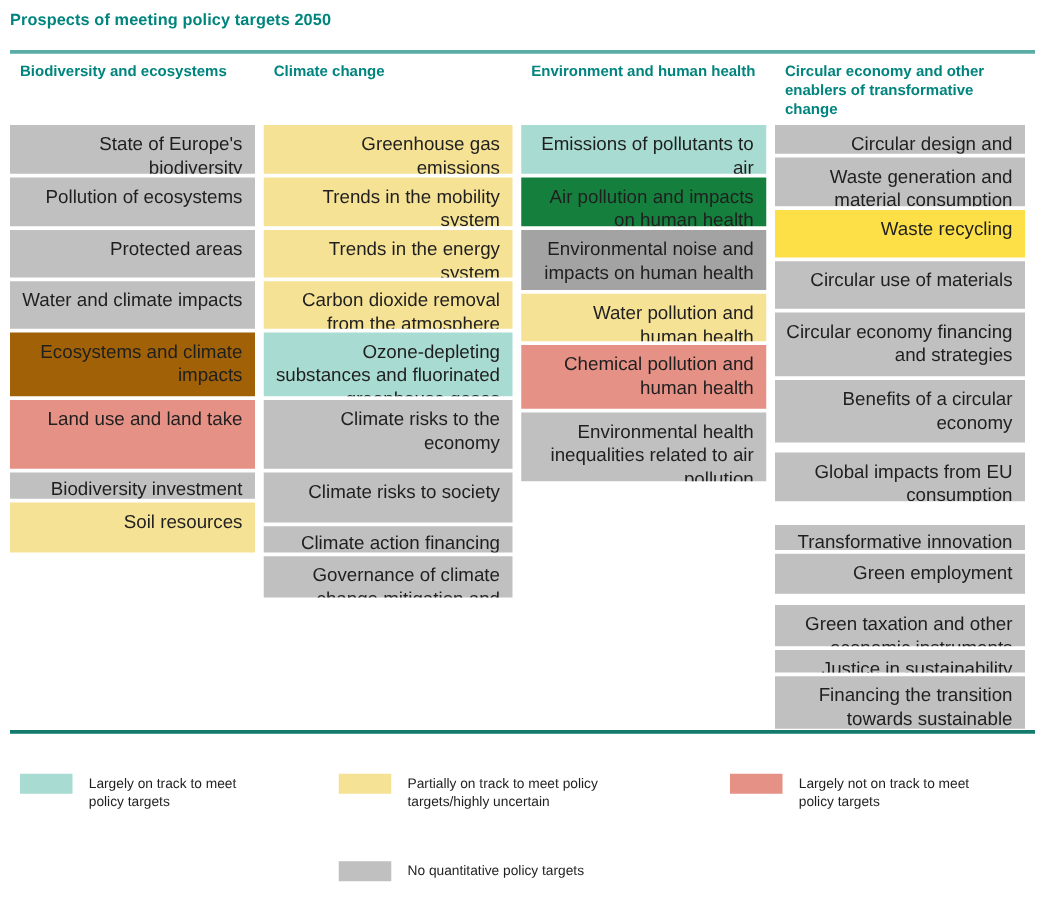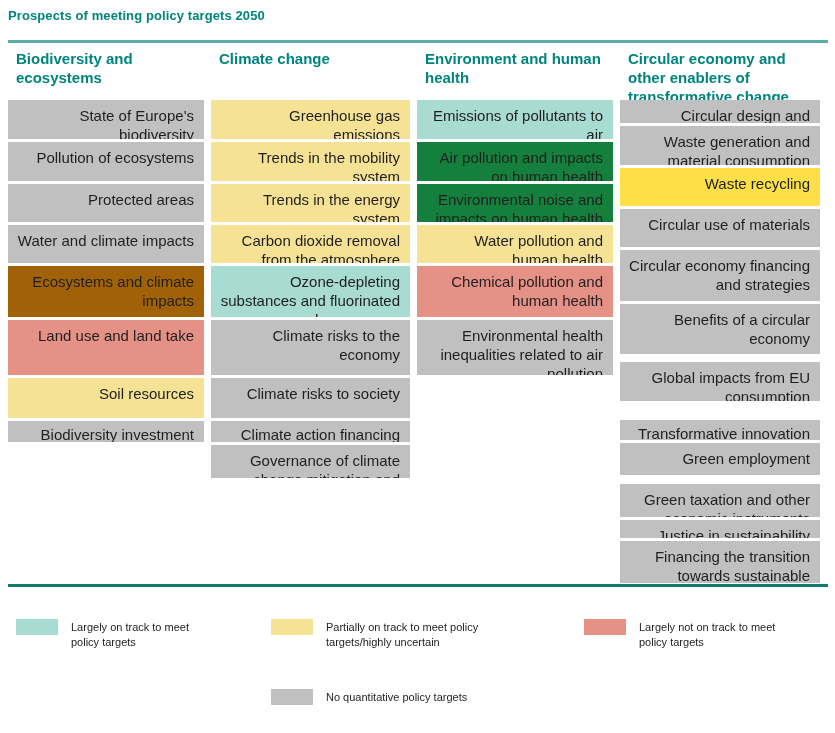--- a/index.html
+++ b/index.html
@@ -2,21 +2,21 @@
 <html><head>
 <meta charset="utf-8">
 <style>
   html, body { margin:0; padding:0; background:#ffffff; }
   body { font-family:"Liberation Sans", sans-serif; color:#222222; }
   .fig { position:relative; width:835px; height:733px; box-sizing:border-box; padding:8px 7px 0 8px; overflow:hidden; }
   .title { color:#00847e; font-weight:bold; font-size:13px; letter-spacing:.1px; }
   .rule-top { height:3px; background:#5aaca6; margin-top:17px; }
   .hdr-row, .grid { display:grid; grid-template-columns:196px 199px 196px 200px; column-gap:7px; }
   .hdr-row { box-sizing:border-box; height:57px; padding-top:7px; }
-  .hdr { color:#00847e; font-weight:bold; font-size:15px; line-height:1.25; padding:0 6px 0 8px; }
+  .hdr { color:#00847e; font-weight:bold; font-size:12px; line-height:1.25; padding:0 6px 0 8px; }
   .grid { align-items:start; }
   .col { display:flex; flex-direction:column; }
   .cell { background:#c0c0c0; box-sizing:border-box; margin-bottom:3px; padding:6px 10px 0 8px;
           font-size:15px; line-height:1.27; color:#1f1f1f; overflow:hidden;text-align:right; }
   .col .cell:last-child { margin-bottom:0; }
   .rule-bottom { height:3px; background:#127b6d; margin-top:1px; }
   .legend { position:relative; height:122px; }
   .legend-item { position:absolute; display:flex; align-items:flex-start; }
   .swatch { width:42px; height:16px; margin-right:13px; flex:none; background:#c0c0c0; }
   .legend-text { font-size:11px; line-height:1.35; color:#1f1f1f; padding-top:1px; }
@@ -40,40 +40,40 @@
 
   <div class="grid">
 
     <div class="col">
       <div class="cell" style="height: 39px; background: rgb(192, 192, 192);">State of Europe's biodiversity</div>
       <div class="cell" style="height: 39px; background: rgb(192, 192, 192);">Pollution of ecosystems</div>
       <div class="cell" style="height: 38px; background: rgb(192, 192, 192);">Protected areas</div>
       <div class="cell" style="height: 38px; background: rgb(192, 192, 192);">Water and climate impacts</div>
       <div class="cell" style="height: 51px; background: #a16207;">Ecosystems and climate impacts</div>
       <div class="cell" style="height: 55px; background: rgb(230, 145, 134);">Land use and land take</div>
+      <div class="cell" style="height: 21px; padding-top: 4px; background: rgb(192, 192, 192);">Biodiversity investment needs</div>
       <div class="cell" style="height: 40px; background: rgb(246, 226, 149);">Soil resources</div>
-      <div class="cell" style="height: 21px; padding-top: 4px; background: rgb(192, 192, 192);">Biodiversity investment needs</div>
     </div>
 
     <div class="col">
       <div class="cell" style="height: 39px; background: rgb(246, 226, 149);">Greenhouse gas emissions</div>
       <div class="cell" style="height: 39px; background: rgb(246, 226, 149);">Trends in the mobility system</div>
       <div class="cell" style="height: 38px; background: rgb(246, 226, 149);">Trends in the energy system</div>
       <div class="cell" style="height: 38px; background: rgb(246, 226, 149);">Carbon dioxide removal from the atmosphere</div>
       <div class="cell" style="height: 51px; background: rgb(168, 219, 209);">Ozone-depleting substances and fluorinated greenhouse gases</div>
       <div class="cell" style="height: 55px; background: rgb(192, 192, 192);">Climate risks to the economy</div>
       <div class="cell" style="height: 40px; background: rgb(192, 192, 192);">Climate risks to society</div>
       <div class="cell" style="height: 21px; padding-top: 4px; background: rgb(192, 192, 192);">Climate action financing</div>
       <div class="cell" style="height: 33px; background: rgb(192, 192, 192);">Governance of climate change mitigation and adaptation</div>
     </div>
 
     <div class="col">
       <div class="cell" style="height: 39px; background: rgb(168, 219, 209);">Emissions of pollutants to air</div>
       <div class="cell" style="height: 39px; background: #15803d;">Air pollution and impacts on human health</div>
-      <div class="cell" style="height: 38px; background: #15803d;">Environmental noise and impacts on human health</div>
+      <div class="cell" style="height: 48px; background: #a3a3a3;">Environmental noise and impacts on human health</div>
       <div class="cell" style="height: 38px; background: rgb(246, 226, 149);">Water pollution and human health</div>
       <div class="cell" style="height: 51px; background: rgb(230, 145, 134);">Chemical pollution and human health</div>
       <div class="cell" style="height: 55px; background: rgb(192, 192, 192);">Environmental health inequalities related to air pollution</div>
     </div>
 
     <div class="col">
       <div class="cell" style="height: 23px; background: rgb(192, 192, 192);">Circular design and sustainable production</div>
       <div class="cell" style="height: 39px; background: rgb(192, 192, 192);">Waste generation and material consumption</div>
       <div class="cell" style="height: 38px; background: #fde047;">Waste recycling</div>
       <div class="cell" style="height: 38px; background: rgb(192, 192, 192);">Circular use of materials</div>

